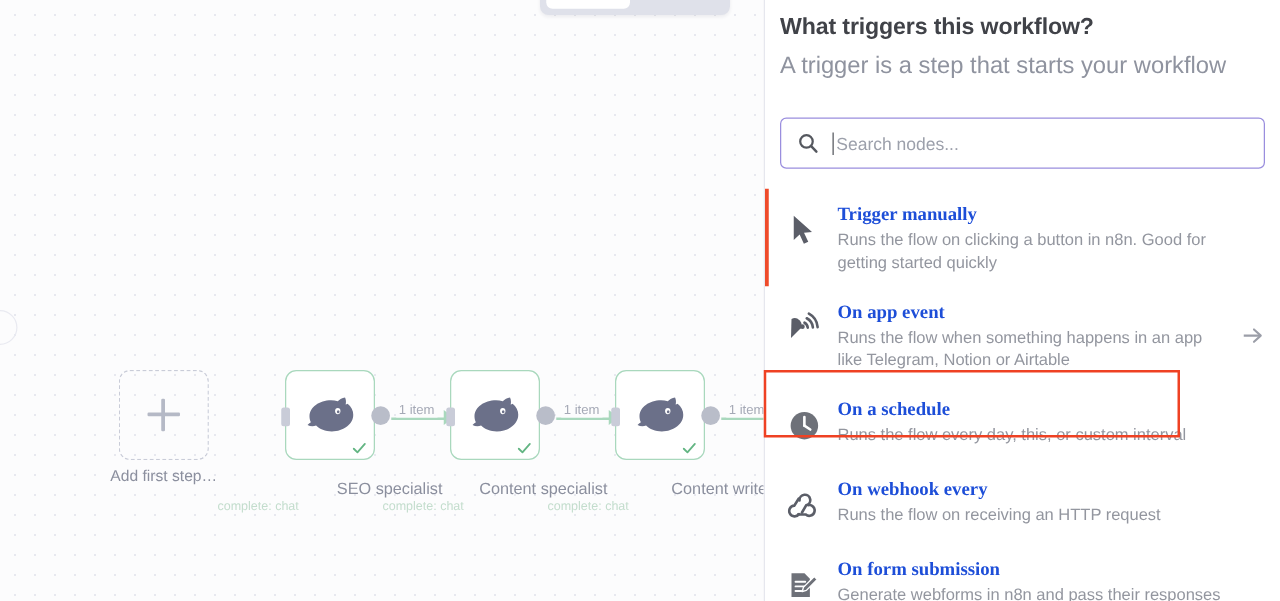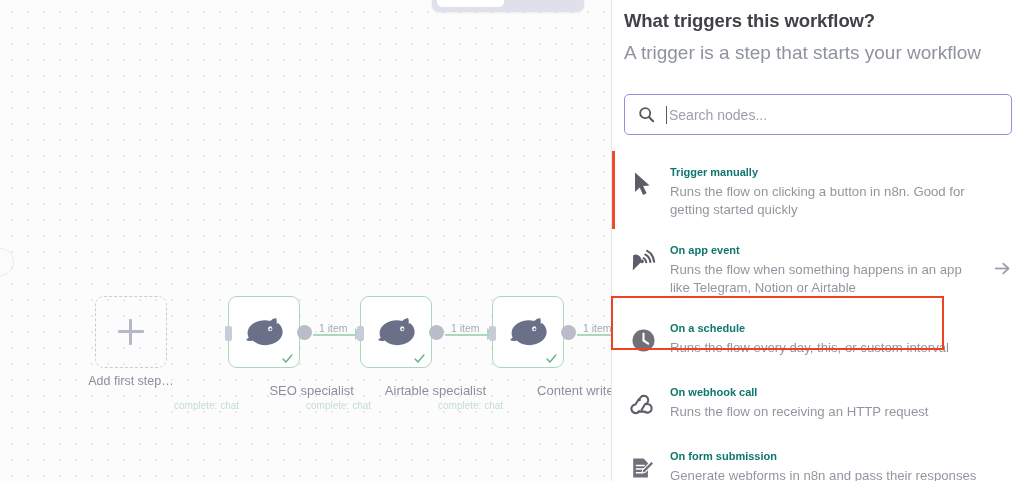--- a/index.html
+++ b/index.html
@@ -297,25 +297,26 @@
     width: 38px;
     height: 40px;
     display: flex;
     align-items: center;
     justify-content: center;
     margin-right: 8px;
     margin-top: 2px;
   }
   .ti-text { flex: 1 1 auto; min-width: 0; padding-top: 1px;}
   .ti-title {
-    font-size: 11px;
+    font-size: 15px;
     font-weight: bold;
-    color: #0f766e;
+    color: #1d4ed8;
     line-height: 19px;
     margin-bottom: 1px;
+    font-family: Liberation Serif, serif;
   }
   .ti-desc {
     font-size: 13.2px;
     color: #93969f;
     line-height: 17.5px;
     max-width: 312px;
   }
   .ti-arrow {
     flex: 0 0 22px;
     width: 22px;
@@ -382,21 +383,21 @@
       <div class="port-out"></div>
       <svg class="node-whale" viewBox="0 0 44 34">
         <path fill="#6b7089" d="M36.5 7.3c.6-2.3.3-4.6-.6-6.4-2.6.4-5 1.7-6.7 3.4-1.9-.6-4-.9-6.2-.9C12.1 3.4 3 9.9 3 18.4c0 1.9.5 3.7 1.3 5.3-1.2.6-2.3 1.5-3.1 2.6 2.5 1.3 5.4 1.4 7.9.5 3.3 3.3 8.6 5.4 14.6 5.4 11 0 19.9-6.9 19.9-15.4 0-4-2-7.6-5.3-10.3-.6.3-1.2.6-1.8.8z"></path>
         <ellipse cx="29.2" cy="13.3" rx="2.5" ry="2.9" fill="#ffffff"></ellipse>
         <ellipse cx="29.6" cy="13.9" rx="1.2" ry="1.4" fill="#6b7089"></ellipse>
       </svg>
       <svg class="node-check" viewBox="0 0 16 16">
         <path d="M2.5 8.6l3.6 3.6 7.3-8.4" stroke="#63b583" stroke-width="1.8" fill="none" stroke-linecap="round" stroke-linejoin="round"></path>
       </svg>
     </div>
-    <div class="node-title" style="left:306px;">Airtable specialist</div>
+    <div class="node-title" style="left:306px;">Content specialist</div>
     <div class="node-sub" style="left:306px;">complete: chat</div>
 
     <div class="conn-line" style="left:445px; width:45px;"></div>
     <div class="conn-arrow" style="left:487px;"></div>
     <div class="conn-label" style="left:449px;">1 item</div>
 
     <div class="node" style="left:492px;">
       <div class="port-in"></div>
       <div class="port-out"></div>
       <svg class="node-whale" viewBox="0 0 44 34">
@@ -485,21 +486,21 @@
         <div class="ti-icon">
           <svg width="26" height="26" viewBox="0 0 26 26">
             <g fill="none" stroke="#5b5e68" stroke-width="2.1" stroke-linecap="round">
               <path d="M9.6 9.3 A4.3 4.3 0 1 1 14.9 13.3 L11.6 19"></path>
               <path d="M16.6 13.1 A4.3 4.3 0 1 1 14.6 20.6 L8.4 20.6"></path>
               <path d="M9.2 20.3 A4.3 4.3 0 1 1 5.4 13.5 L8.9 8"></path>
             </g>
           </svg>
         </div>
         <div class="ti-text">
-          <div class="ti-title">On webhook call</div>
+          <div class="ti-title">On webhook every</div>
           <div class="ti-desc">Runs the flow on receiving an HTTP request</div>
         </div>
         <div class="ti-arrow hidden"></div>
       </div>
 
       <div class="trigger-item">
         <div class="ti-icon">
           <svg width="26" height="27" viewBox="0 0 26 27">
             <path d="M3.2 3.6 h10.4 l4.3 4.3 v14.6 h-14.7 Z" fill="#6e7179"></path>
             <g stroke="#ffffff" stroke-width="1.5" stroke-linecap="round">

